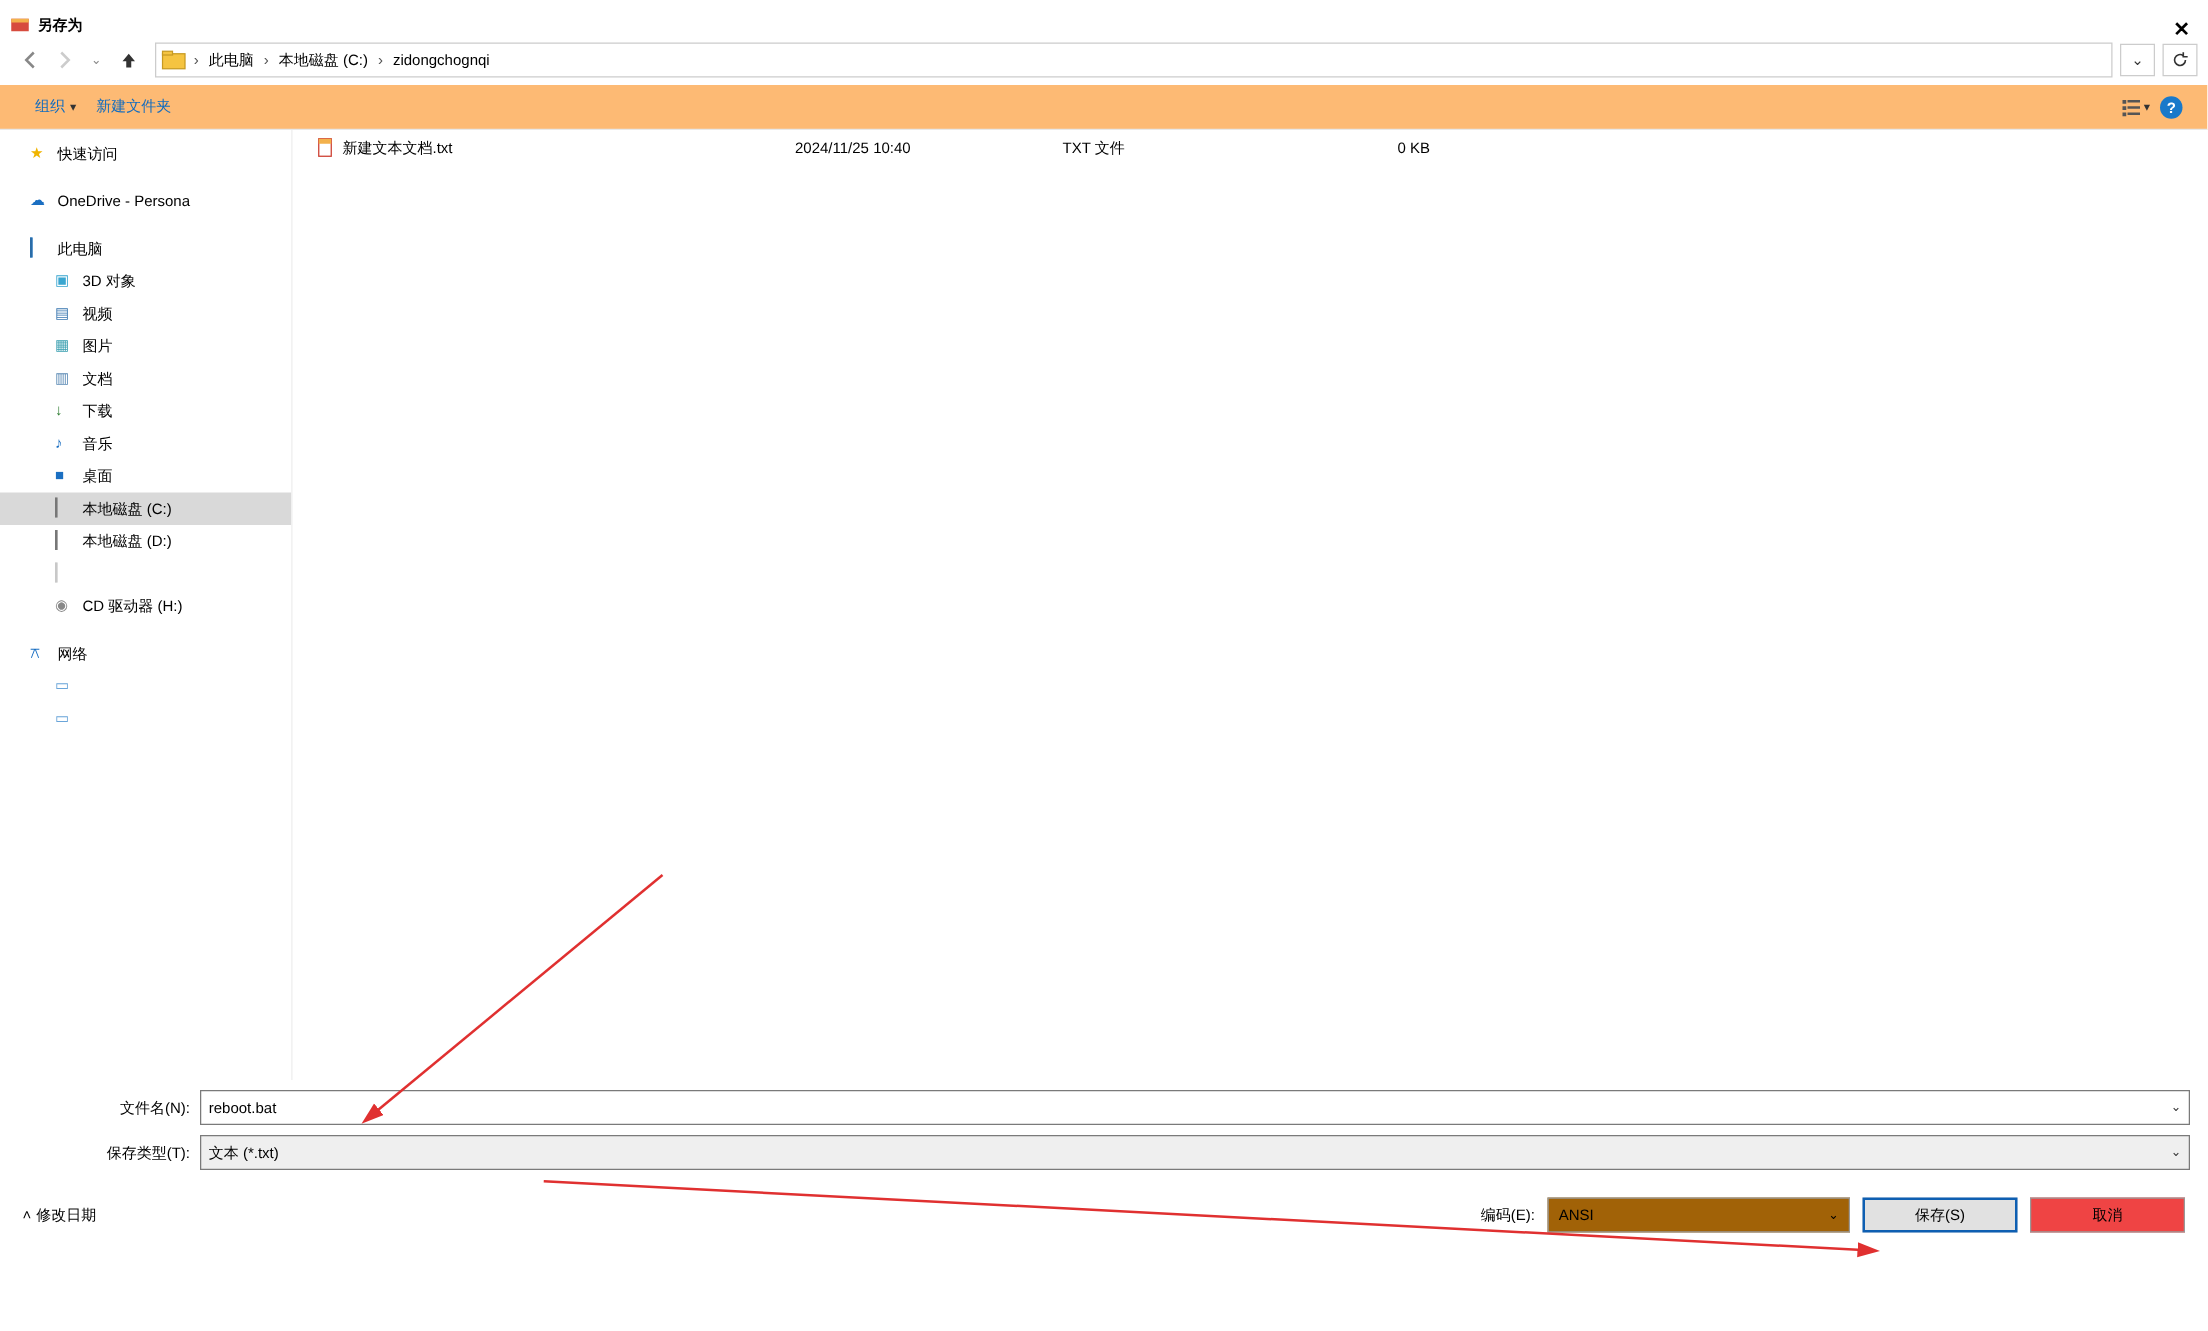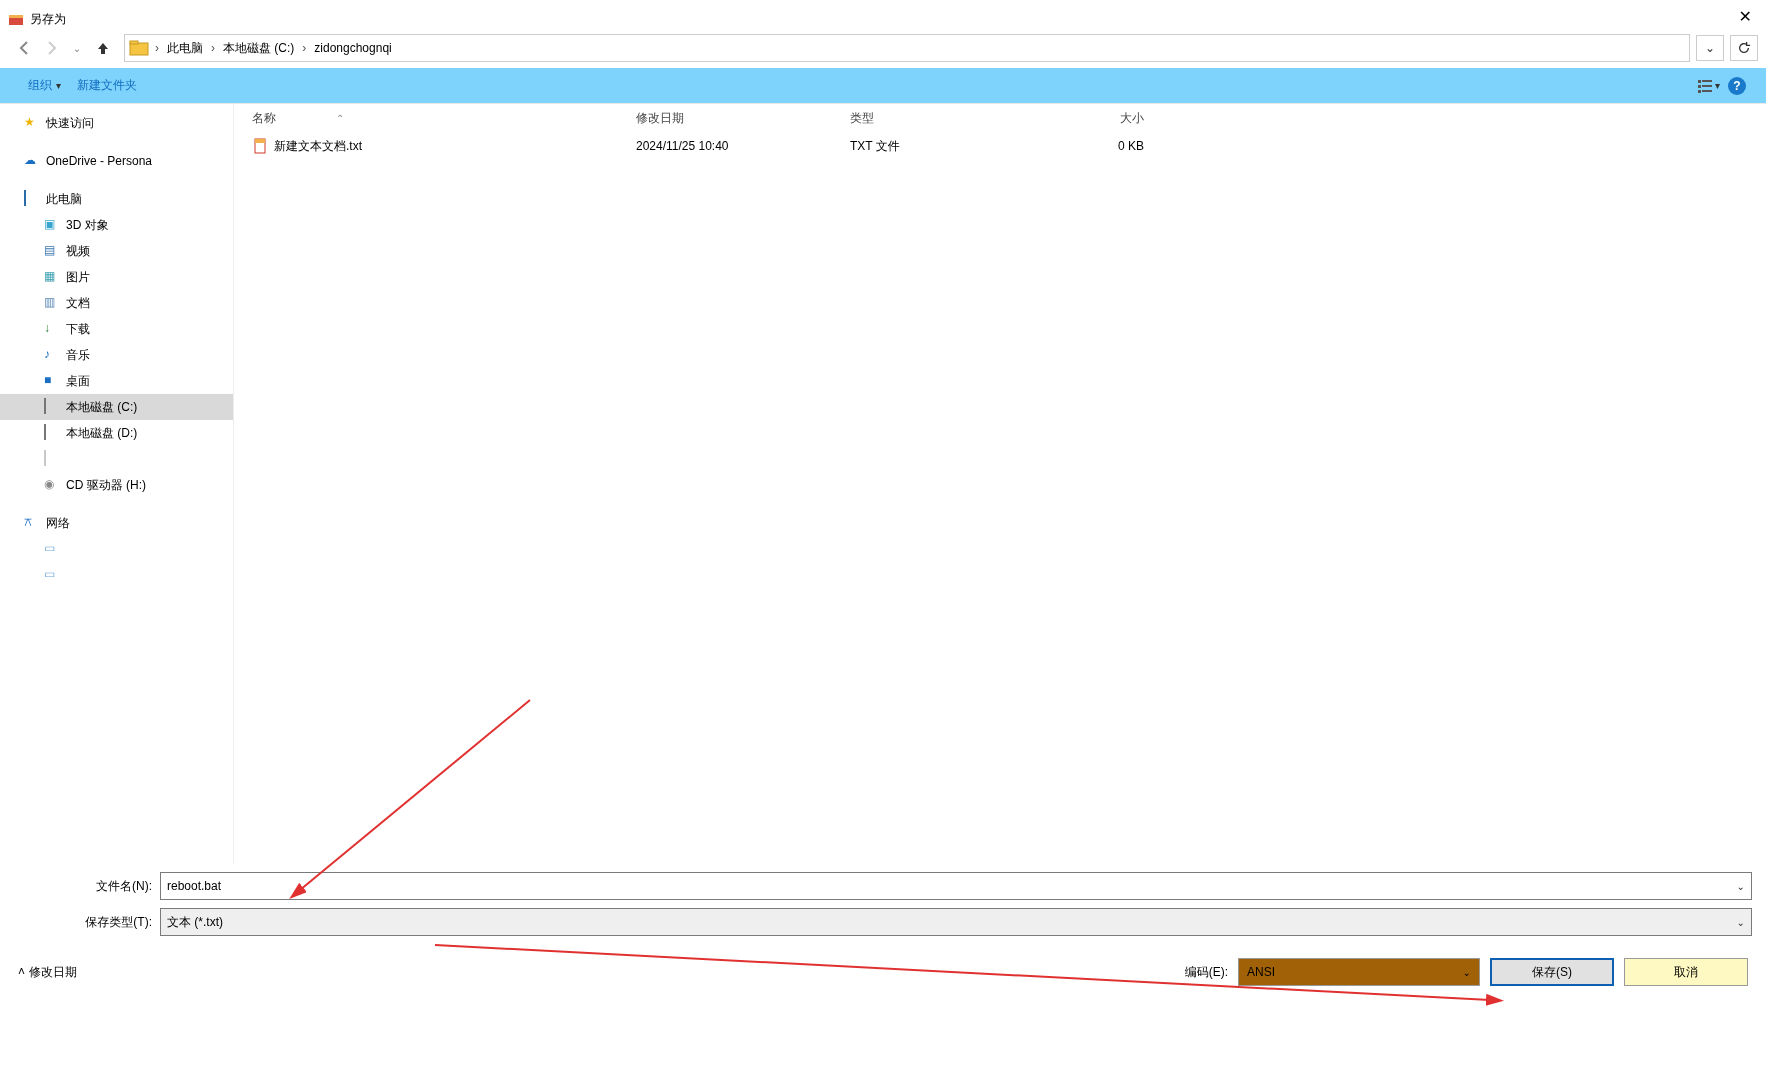--- a/index.html
+++ b/index.html
@@ -11,23 +11,24 @@
   width: 1766px;
   height: 1065px;
   position: relative;
   overflow: hidden;
 }
 
 
 .titlebar {
   height: 28px;
   display: flex;
-  align-items: flex-end;
-  padding: 0 8px;
+  align-items: flex-start;
+  padding: 12px 8px;
   background: #fff;
+  font-weight: bold;
 }
 .app-icon {
   width: 16px; height: 16px;
   margin-right: 6px;
 }
 .titlebar .winclose {
   margin-left: auto;
   font-size: 16px;
   padding: 2px 6px;
   cursor: default;
@@ -89,21 +90,21 @@
 }
 .searchbox .mag { margin-left: auto; }
 
 
 .toolbar {
   height: 36px;
   display: flex;
   align-items: center;
   padding: 0 20px;
   border-bottom: 1px solid #e8e8e8;
-  background: #7dd3fc;
+  background: #fdba74;
 }
 .tbtn {
   padding: 4px 8px;
   color: #126cbf;
   display: flex; align-items: center; gap: 4px;
 }
 .tbtn .chev { color: #333; font-size: 10px; }
 .toolbar .right {
   margin-left: auto;
   display: flex;
@@ -224,21 +225,21 @@
   width: 242px; height: 28px;
   border: 1px solid #999;
   background: #a16207;
   display: flex; align-items: center;
   padding: 0 8px;
 }
 .footer .combo2 .caret { margin-left: auto; font-size: 10px; }
 .winbtn {
   width: 124px; height: 28px;
   border: 1px solid #999;
-  background: #fef9c3;
+  background: #ef4444;
   display: flex; align-items: center; justify-content: center;
 }
 .winbtn.primary { border: 2px solid #0e5fb2; background: #e1e1e1; }
 
 
 .anno {
   position: absolute;
   pointer-events: none;
 }
 
@@ -394,29 +395,20 @@
         <span class="tree-icon" style="color:#6aa5d9">▭</span>
         <span></span>
       </div>
     <div class="tree-item sub">
         <span class="tree-icon" style="color:#6aa5d9">▭</span>
         <span></span>
       </div>
   </div>
 
   <div class="filelist">
-    <div class="flhdr">
-      <div class="col-name">
-          <span>名称</span>
-          <span class="flarrow">⌃</span>
-        </div>
-      <div class="col-date">修改日期</div>
-      <div class="col-type">类型</div>
-      <div class="col-size">大小</div>
-    </div>
     <div class="flrow">
       <div class="cell-name">
           <svg width="16" height="16" viewBox="0 0 16 16">
             <rect x="3" y="1" width="10" height="14" fill="#fff" stroke="#cc3b2d"></rect>
             <rect x="3" y="1" width="10" height="4" fill="#f3b14c"></rect>
           </svg>
           <span>新建文本文档.txt</span>
         </div>
       <div class="cell-date">2024/11/25 10:40</div>
       <div class="cell-type">TXT 文件</div>

